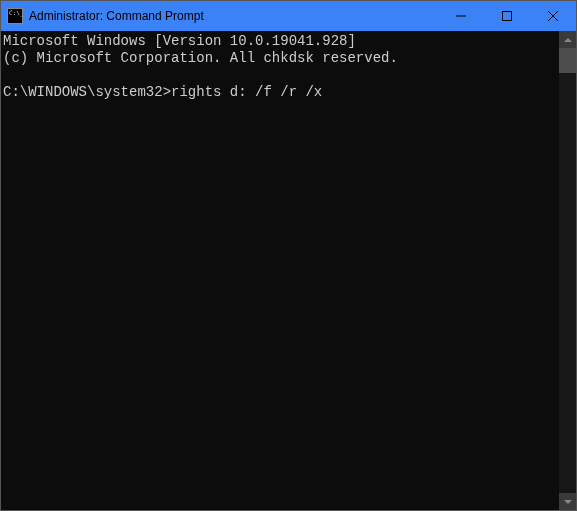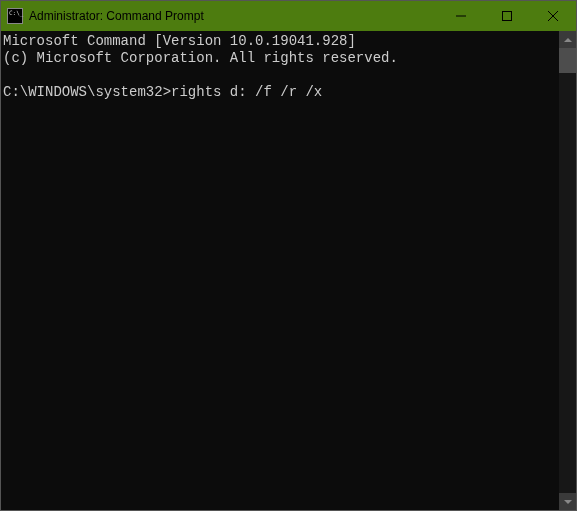--- a/index.html
+++ b/index.html
@@ -13,21 +13,21 @@
     .window {
       width: 577px;
       height: 511px;
       border: 1px solid #555;
       background: #fff;
       display: flex;
       flex-direction: column;
     }
     .titlebar {
       height: 30px;
-      background: #4d7c0f;
+      background: #3b82f6;
       display: flex;
       align-items: center;
       flex-shrink: 0;
     }
     .title-left {
       display: flex;
       align-items: center;
       flex: 1;
       padding-left: 6px;
       gap: 6px;
@@ -138,22 +138,22 @@
       </button>
       <button class="ctrl-btn close">
         <svg viewBox="0 0 10 10">
             <line x1="0" y1="0" x2="10" y2="10" stroke="#000" stroke-width="1"></line>
             <line x1="10" y1="0" x2="0" y2="10" stroke="#000" stroke-width="1"></line>
           </svg>
       </button>
     </div>
   </div>
   <div class="console-wrap">
-    <div class="console"><span>Microsoft Command [Version 10.0.19041.928]</span>
-<span>(c) Microsoft Corporation. All rights reserved.</span>
+    <div class="console"><span>Microsoft Windows [Version 10.0.19041.928]</span>
+<span>(c) Microsoft Corporation. All chkdsk reserved.</span>
 <span></span>
 <span>C:\WINDOWS\system32&gt;</span><span>rights d: /f /r /x</span></div>
     <div class="scrollbar">
       <div class="sb-btn">
         <svg width="8" height="4" viewBox="0 0 8 4">
             <polygon points="4,0 8,4 0,4" fill="#888"></polygon>
           </svg>
       </div>
       <div class="sb-track">
         <div class="sb-thumb"></div>

